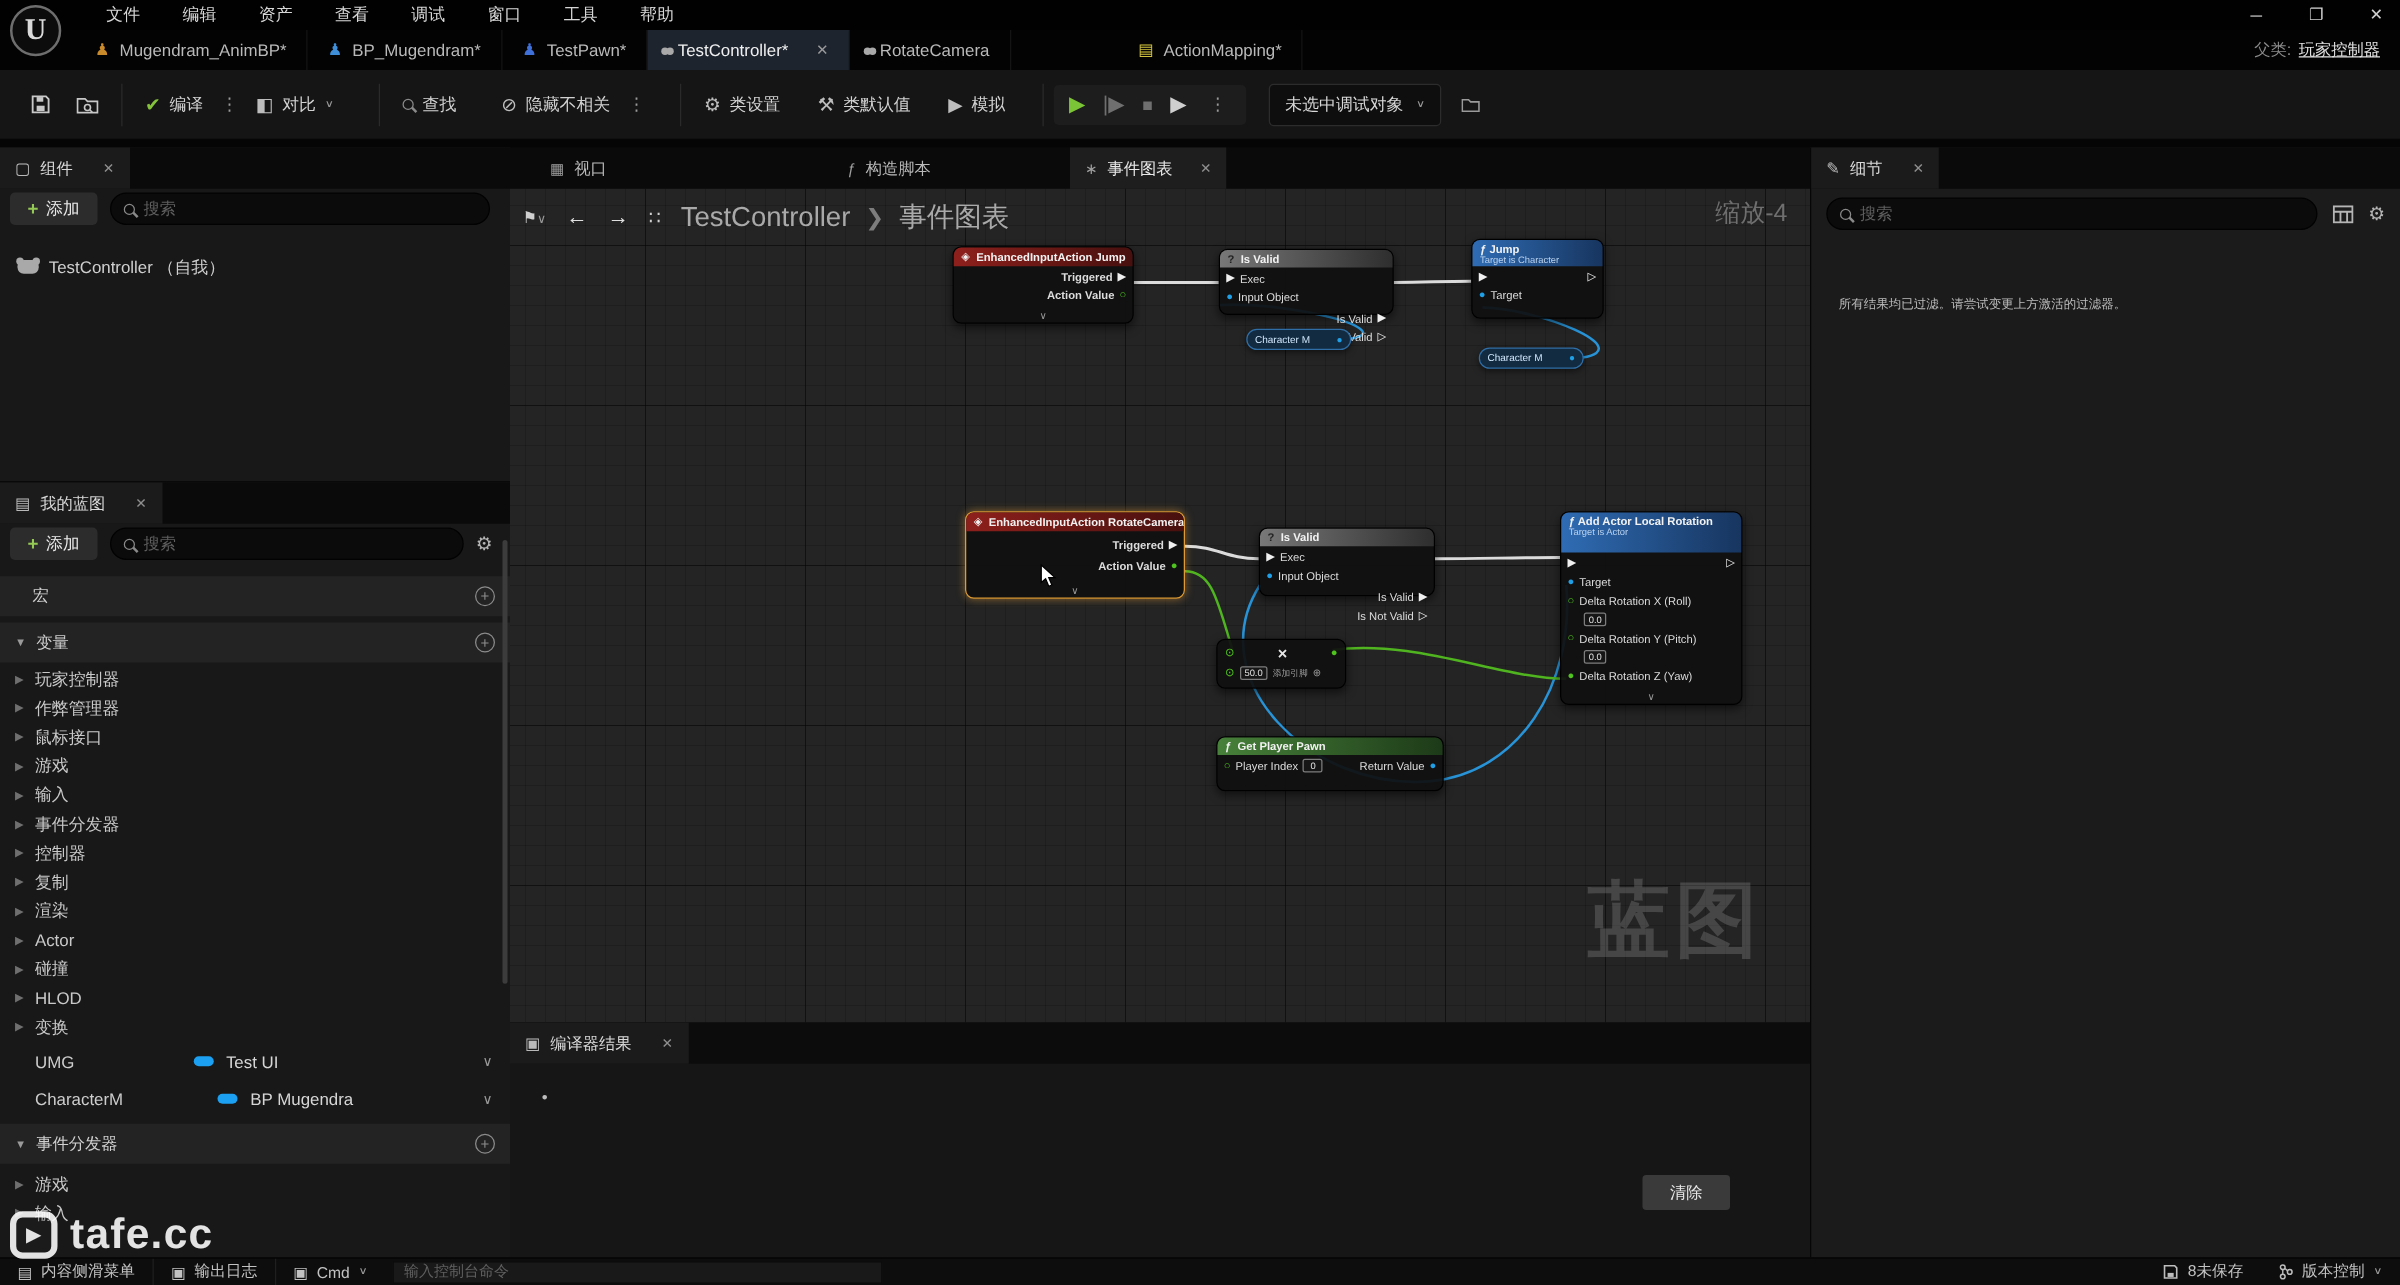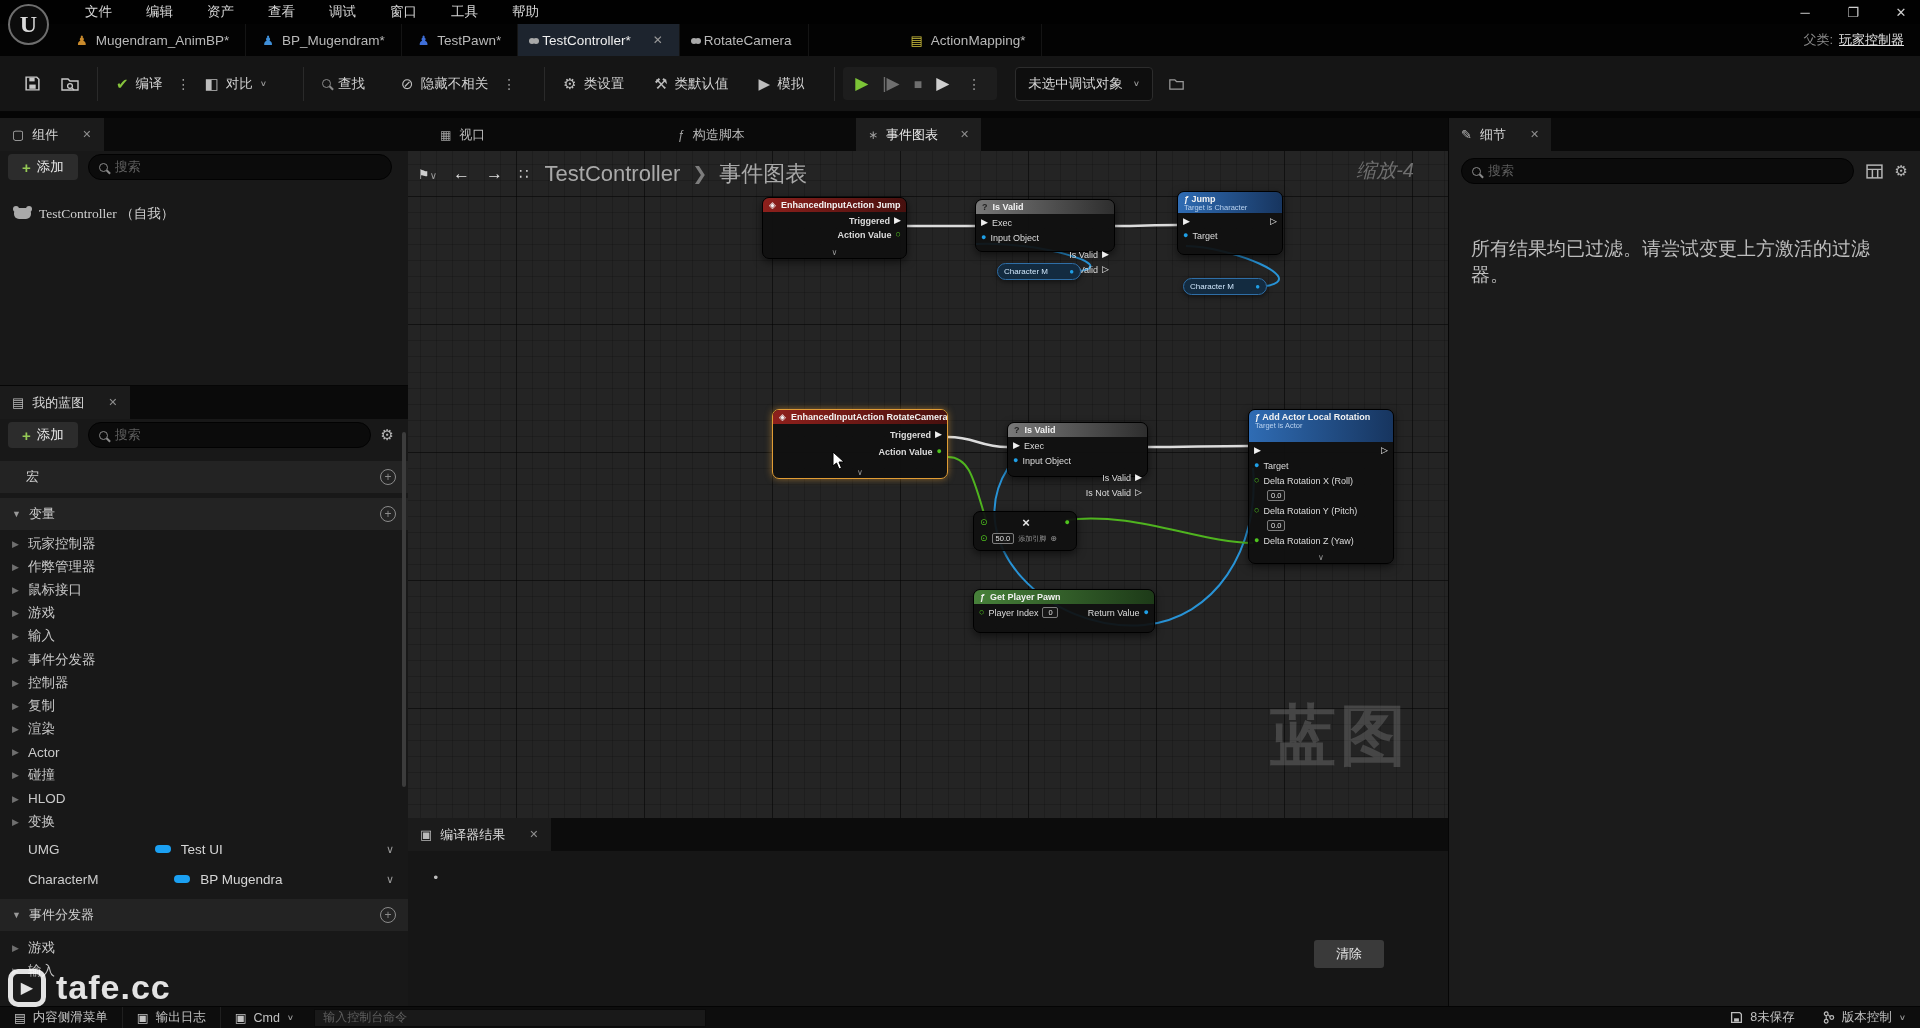--- a/index.html
+++ b/index.html
@@ -50,21 +50,21 @@
   .searchbox { display:flex; align-items:center; gap:7px; background:#0b0b0b; border:1px solid #020202; border-radius:13px;
     height:26px; padding:0 10px; color:#5f5f5f; font-size:13px; flex:1; }
   .mag { position:relative; width:9px; height:9px; border:1.6px solid #8a8a8a; border-radius:50%; flex:none; }
   .mag::after { content:''; position:absolute; width:5px; height:1.6px; background:#8a8a8a; right:-4px; bottom:-2px; transform:rotate(45deg); }
   .addbtn { display:flex; align-items:center; gap:6px; background:#2c2c2c; border-radius:4px; padding:4px 14px; color:#e8e8e8; font-size:13.5px; }
   .addbtn .plus { color:#95c955; font-weight:bold; font-size:15px; }
 
   
   #comp-panel { left:0; top:118px; width:408px; height:267px; background:#181818; }
   #comp-toolbar { position:absolute; left:0; top:36px; right:8px; display:flex; gap:10px; padding:0 8px; align-items:center; }
-  #comp-tree { position:absolute; left:0; top:84px; right:0;font-family:Liberation Serif, serif; }
+  #comp-tree { position:absolute; left:0; top:84px; right:0; }
   .trow { display:flex; align-items:center; gap:8px; height:23px; padding-left:14px; font-size:13.5px; color:#cfcfcf; }
   .trow.child { padding-left:40px; }
   .cpplink { color:#e8e8e8; text-decoration:underline; margin-left:6px; }
   .gamepad { width:17px; height:11px; background:#a9a9a9; border-radius:5px; position:relative; flex:none; }
   .gamepad::before, .gamepad::after { content:''; position:absolute; top:-2px; width:6px; height:6px; border-radius:50%; background:#a9a9a9; }
   .gamepad::before { left:-1px; } .gamepad::after { right:-1px; }
 
   
   #mybp-panel { left:0; top:385px; width:408px; height:621px; background:#181818; border-top:1px solid #060606; }
   #mybp-toolbar { position:absolute; left:0; top:36px; right:6px; display:flex; gap:10px; padding:0 8px; align-items:center; }
@@ -96,21 +96,21 @@
       linear-gradient(90deg, rgba(0,0,0,.42) 1px, transparent 1px),
       linear-gradient(rgba(0,0,0,.16) 1px, transparent 1px),
       linear-gradient(90deg, rgba(0,0,0,.16) 1px, transparent 1px);
     background-size:128px 128px,128px 128px,16px 16px,16px 16px;
     background-position:-20px 45px; }
   #breadcrumb { position:absolute; left:10px; top:8px; display:flex; align-items:center; gap:16px; color:#b5b5b5; z-index:5; }
   #breadcrumb .navico { font-size:17px; color:#e0e0e0; font-weight:bold; }
   #breadcrumb .bm { font-size:13px; color:#cfcfcf; }
   #bc-text { display:flex; align-items:center; gap:12px; font-size:22px; color:#a9a9a9; }
   #bc-text .sep { color:#7d7d7d; font-size:18px; }
-  #zoom-label { position:absolute; right:34px; top:6px; font-size:20px; color:#6f6f6f; z-index:5;font-style:italic; }
+  #zoom-label { position:absolute; right:18px; top:6px; font-size:20px; color:#6f6f6f; z-index:5; }
   #graph-watermark { position:absolute; left:862px; top:540px; font-size:66px; font-weight:bold; letter-spacing:4px;
     color:rgba(150,150,150,.30); z-index:4; }
 
   #wires { position:absolute; inset:0; z-index:2; }
   .node { position:absolute; z-index:3; background:rgba(16,16,16,.93); border:1px solid #000; border-radius:7px;
     box-shadow:0 3px 8px rgba(0,0,0,.55); color:#d8d8d8; font-size:9px; }
   .node.selected { border:1.6px solid #e09c34; box-shadow:0 0 7px rgba(224,156,52,.55); }
   .nhead { border-radius:6px 6px 0 0; padding:2px 6px; font-weight:bold; font-size:9px; color:#f2f2f2;
     display:flex; align-items:center; gap:5px; white-space:nowrap; overflow:hidden; }
   .nhead.red { background:linear-gradient(90deg,#8e201c,#47100e); }
@@ -143,21 +143,21 @@
   #compiler .tabstrip { background:#0c0c0c; }
   #compiler-log { position:absolute; left:24px; top:52px; right:20px; font-family:"DejaVu Sans Mono","Liberation Mono",monospace;
     font-size:12.5px; color:#cecece; display:flex; gap:10px; align-items:flex-start; }
   #compiler-log .bullet { color:#bdbdbd; }
   #clear-btn { position:absolute; right:64px; bottom:38px; background:#3a3a3a; color:#e8e8e8; font-size:13px;
     padding:5px 22px; border-radius:3px;margin-top:20px; }
 
   
   #details { left:1448px; top:118px; width:472px; height:888px; background:#1b1b1b; border-left:1px solid #060606; }
   #details-toolbar { position:absolute; left:0; top:40px; right:0; display:flex; align-items:center; gap:12px; padding:0 12px; }
-  #details-msg { position:absolute; left:22px; top:118px; right:14px; font-size:19px; color:#bdbdbd; }
+  #details-msg { position:absolute; left:22px; top:118px; right:14px; font-size:10px; color:#bdbdbd; }
   .dicon { color:#b5b5b5; font-size:15px; }
 
   
   #statusbar { left:0; top:1006px; width:1920px; height:22px; background:#0d0d0d; display:flex; align-items:center; font-size:12.5px;
     color:#c2c2c2; border-top:1px solid #040404; }
   .sbseg { display:flex; align-items:center; gap:7px; padding:0 14px; height:100%; }
   .sbdiv { width:1px; height:100%; background:#1f1f1f; }
   #console-input { width:392px; height:18px; background:#191919; border:1px solid #0a0a0a; color:#5f5f5f;
     font-size:12px; display:flex; align-items:center; padding:0 8px; margin-left:6px; }
   #sb-right { margin-left:auto; display:flex; align-items:center; height:100%; }

